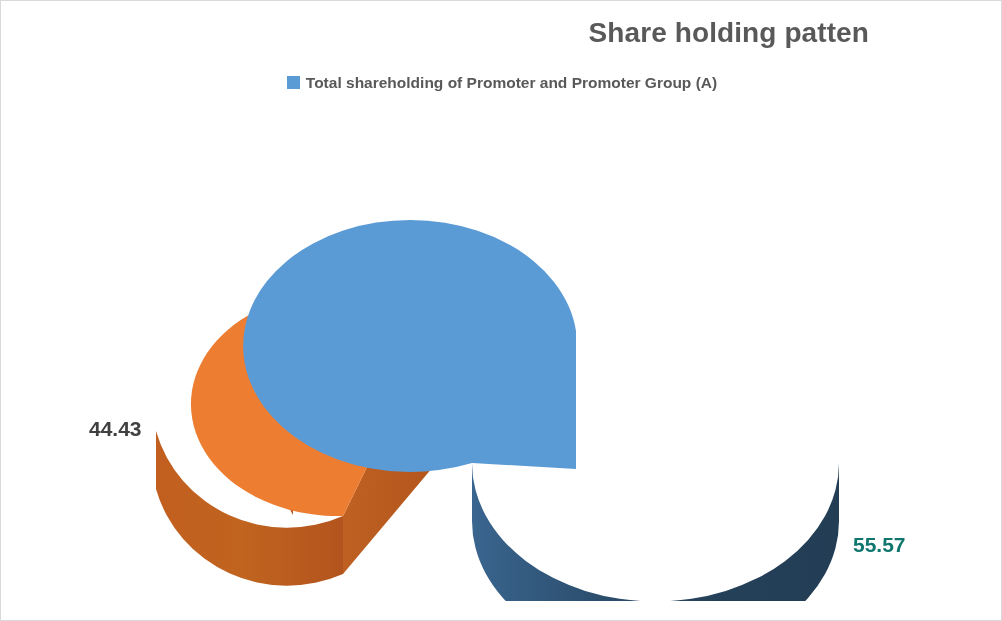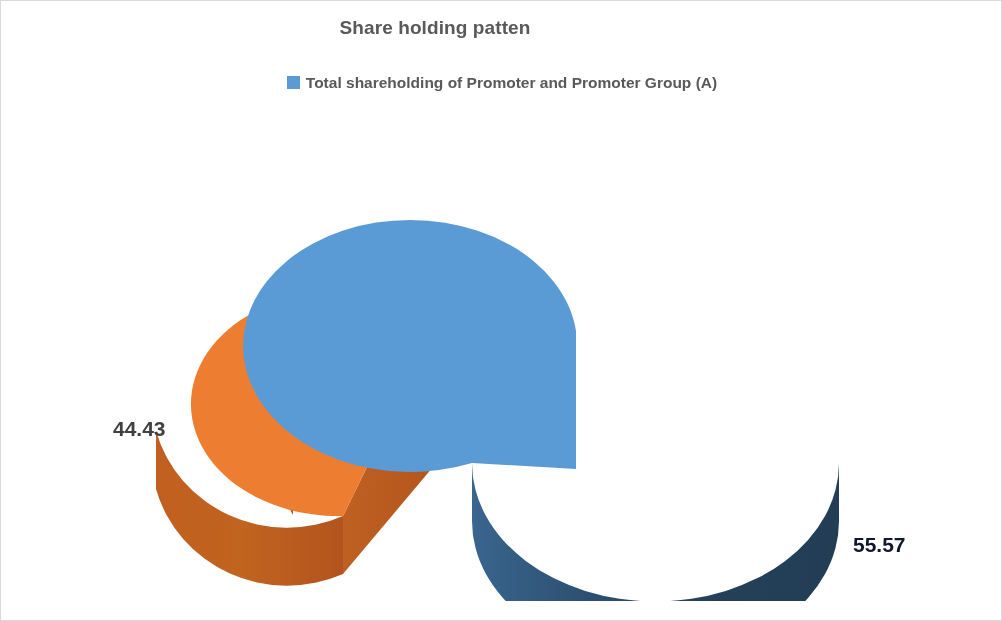--- a/index.html
+++ b/index.html
@@ -18,22 +18,22 @@
     box-sizing: border-box;
     border: 1px solid #d9d9d9;
     background: #ffffff;
     overflow: hidden;
   }
   #chart-title {
     position: absolute;
     left: 0;
     top: 16px;
     width: 868px;
-    text-align: center;
-    font-size: 19px;
+    text-align: right;
+    font-size: 28px;
     font-weight: bold;
     color: #595959;
     letter-spacing: 0.1px;
     white-space: nowrap;
   }
   #chart-legend {
     position: absolute;
     top: 74px;
     left: 0;
     width: 1002px;
@@ -72,21 +72,20 @@
   .data-label {
     position: absolute;
     font-size: 21px;
     font-weight: bold;
     color: #404040;
     white-space: nowrap;
   }
   #label-public {
     left: 88px;
     top: 286px;
-    margin-left: 24px;
   }
   #label-promoter {
     left: 852px;
     top: 402px;
   }
 </style>
 </head>
 <body>
 
 <div id="chart-canvas" style="border-color: rgb(217, 217, 217); background: rgb(255, 255, 255);">
@@ -171,17 +170,17 @@
                  L 575 338
                  L 471 332
                  A 167 126 0 1 1 575 200
                  Z"></path>
       </g>
 
     </svg>
 
     <div class="data-label" id="label-public" style="color: rgb(64, 64, 64);">44.43</div>
 
-    <div class="data-label" id="label-promoter" style="color: #0f172a;">55.57</div>
+    <div class="data-label" id="label-promoter" style="color: #0f766e;">55.57</div>
 
   </div>
 
 </div>
 
 </body></html>

